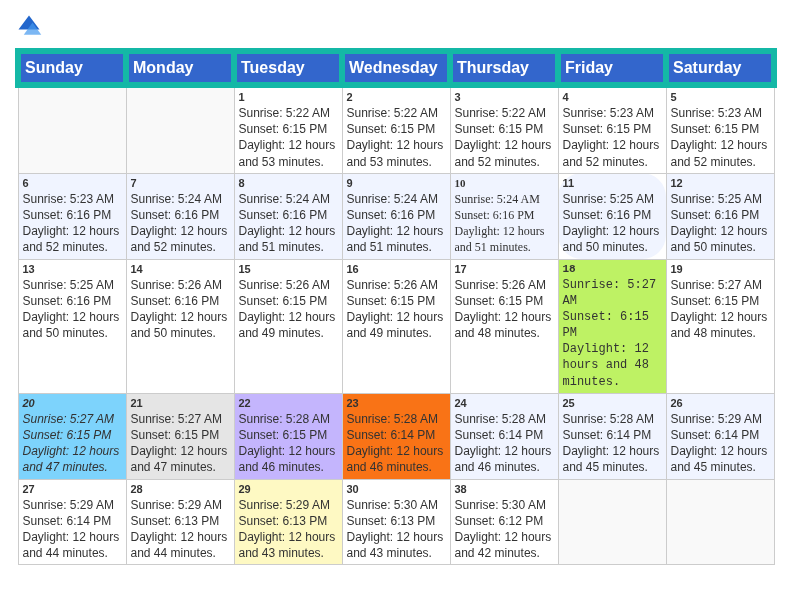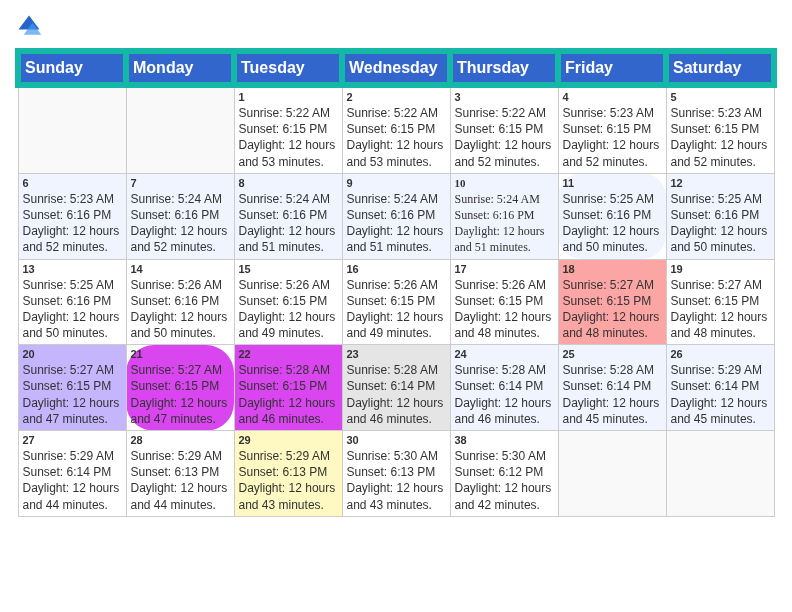--- a/index.html
+++ b/index.html
@@ -198,43 +198,43 @@
             <div class="day-info">Sunrise: 5:26 AM<br>Sunset: 6:15 PM<br>Daylight: 12 hours and 49 minutes.</div>
           </td>
           <td style="background: rgb(255, 255, 255);">
             <span class="day-num">16</span>
             <div class="day-info">Sunrise: 5:26 AM<br>Sunset: 6:15 PM<br>Daylight: 12 hours and 49 minutes.</div>
           </td>
           <td style="background: rgb(255, 255, 255);">
             <span class="day-num">17</span>
             <div class="day-info">Sunrise: 5:26 AM<br>Sunset: 6:15 PM<br>Daylight: 12 hours and 48 minutes.</div>
           </td>
-          <td style="background: #fca5a5;">
+          <td style="background: #bef264; font-family: Liberation Mono, monospace;">
             <span class="day-num">18</span>
             <div class="day-info">Sunrise: 5:27 AM<br>Sunset: 6:15 PM<br>Daylight: 12 hours and 48 minutes.</div>
           </td>
           <td style="background: rgb(255, 255, 255);">
             <span class="day-num">19</span>
             <div class="day-info">Sunrise: 5:27 AM<br>Sunset: 6:15 PM<br>Daylight: 12 hours and 48 minutes.</div>
           </td>
         </tr>
         <tr>
-          <td style="background: #c4b5fd;">
+          <td style="background: #7dd3fc; font-style: italic;">
             <span class="day-num">20</span>
             <div class="day-info">Sunrise: 5:27 AM<br>Sunset: 6:15 PM<br>Daylight: 12 hours and 47 minutes.</div>
           </td>
-          <td style="background: #d946ef; border-radius: 28px;">
+          <td style="background: #e5e5e5;">
             <span class="day-num">21</span>
             <div class="day-info">Sunrise: 5:27 AM<br>Sunset: 6:15 PM<br>Daylight: 12 hours and 47 minutes.</div>
           </td>
-          <td style="background: #d946ef;">
+          <td style="background: #c4b5fd;">
             <span class="day-num">22</span>
             <div class="day-info">Sunrise: 5:28 AM<br>Sunset: 6:15 PM<br>Daylight: 12 hours and 46 minutes.</div>
           </td>
-          <td style="background: #e5e5e5;">
+          <td style="background: #f97316;">
             <span class="day-num">23</span>
             <div class="day-info">Sunrise: 5:28 AM<br>Sunset: 6:14 PM<br>Daylight: 12 hours and 46 minutes.</div>
           </td>
           <td style="background: rgb(240, 244, 255);">
             <span class="day-num">24</span>
             <div class="day-info">Sunrise: 5:28 AM<br>Sunset: 6:14 PM<br>Daylight: 12 hours and 46 minutes.</div>
           </td>
           <td style="background: rgb(240, 244, 255);">
             <span class="day-num">25</span>
             <div class="day-info">Sunrise: 5:28 AM<br>Sunset: 6:14 PM<br>Daylight: 12 hours and 45 minutes.</div>

